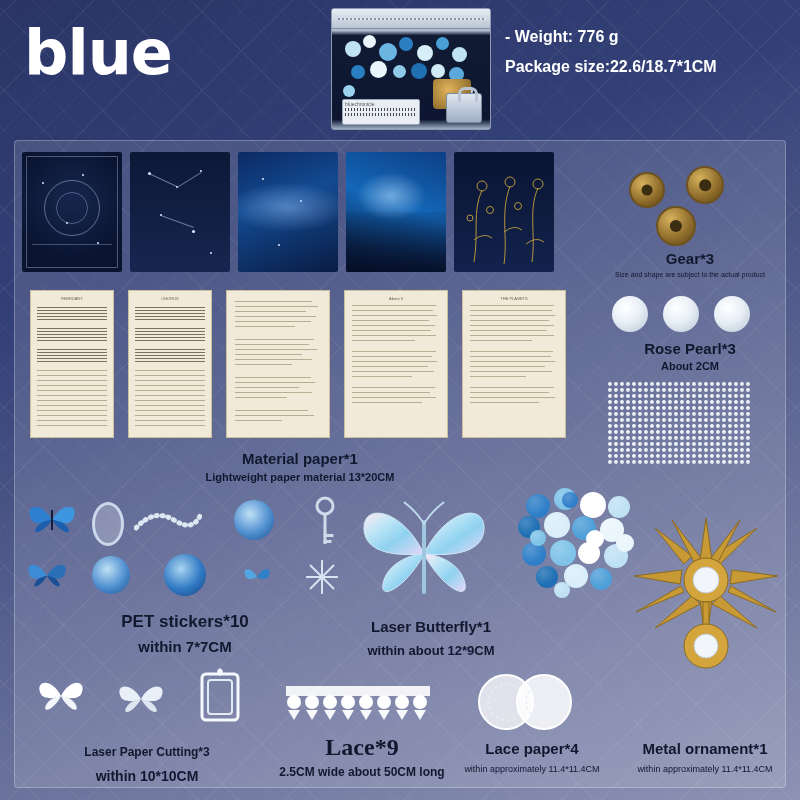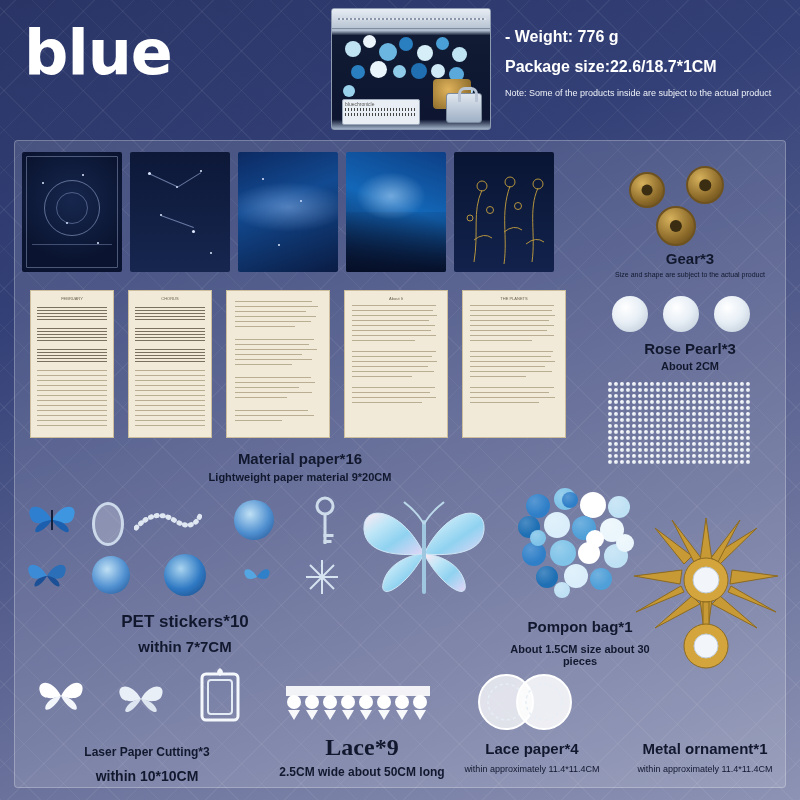--- a/index.html
+++ b/index.html
@@ -149,21 +149,20 @@
       </div>
       <div class="label">
         <span>bluechronicle</span>
         <div class="bars"></div><div class="bars"></div>
       </div>
       <div class="tag"></div>
     </div>
 
     <div class="weight">- Weight: 776 g</div>
     <div class="pkg">Package size:22.6/18.7*1CM</div>
-    <div class="note">Note: Some of the products inside are subject to the actual product</div>
   </div>
 
   <div class="panel"></div>
 
   <div class="card c-map" style="left:22px;top:152px;width:100px;height:120px;">
     <div class="stars">
       <div class="st" style="left:20px;top:30px;width:2px;height:2px"></div>
       <div class="st" style="left:60px;top:22px;width:2px;height:2px"></div>
       <div class="st" style="left:44px;top:70px;width:2px;height:2px"></div>
       <div class="st" style="left:75px;top:90px;width:2px;height:2px"></div>
@@ -358,22 +357,22 @@
         <div class="l" style="width:64%"></div>
       <div style="height:6px"></div>
       <div class="l" style="width:95%"></div>
         <div class="l" style="width:90%"></div>
         <div class="l" style="width:97%"></div>
       <div class="l" style="width:78%"></div>
     </div>
   </div>
 
   <div class="cap" style="left:200px;top:450px;width:200px;">
-    <span class="big">Material paper*16</span>
-    <span class="sub" style="display:block;margin-top:3px;">Lightweight paper material 9*20CM</span>
+    <span class="big">Material paper*1</span>
+    <span class="sub" style="display:block;margin-top:3px;">Lightweight paper material 13*20CM</span>
   </div>
 
   <div class="gear" style="left:629px;top:172px;width:36px;height:36px;"></div>
   <div class="gear" style="left:686px;top:166px;width:38px;height:38px;"></div>
   <div class="gear" style="left:656px;top:206px;width:40px;height:40px;"></div>
   <div class="cap" style="left:600px;top:250px;width:180px;">
     <span class="big">Gear*3</span>
     <span class="tiny" style="display:block;margin-top:3px;">Size and shape are subject to the actual product</span>
   </div>
 
@@ -783,20 +782,24 @@
       </linearGradient>
     </defs>
     <path d="M74 62 C52 16 12 10 14 38 C16 62 48 64 74 62 Z" fill="url(#holo)" stroke="#cfe6f5"></path>
     <path d="M74 62 C96 16 136 10 134 38 C132 62 100 64 74 62 Z" fill="url(#holo)" stroke="#cfe6f5"></path>
     <path d="M74 62 C56 96 26 112 34 88 C40 70 62 62 74 62 Z" fill="url(#holo)" stroke="#cfe6f5"></path>
     <path d="M74 62 C92 96 122 112 114 88 C108 70 86 62 74 62 Z" fill="url(#holo)" stroke="#cfe6f5"></path>
     <path d="M74 30 L74 100" stroke="#9fc8e0" stroke-width="4" stroke-linecap="round"></path>
     <path d="M74 32 C66 18 58 14 54 10" stroke="#bcd9ea" stroke-width="2" fill="none"></path>
     <path d="M74 32 C82 18 90 14 94 10" stroke="#bcd9ea" stroke-width="2" fill="none"></path>
   </svg>
+  <div class="cap" style="left:356px;top:618px;width:150px;">
+    <span class="big">Laser Butterfly*1</span>
+    <span class="sub" style="display:block;margin-top:7px;font-size:13px">within about 12*9CM</span>
+  </div>
 
   <div id="pomponcluster" style="position:absolute;left:516px;top:486px;width:120px;height:118px;">
       <div class="pom" style="left: 10px; top: 8px; width: 24px; height: 24px; background: radial-gradient(circle at 35% 30%, rgba(255, 255, 255, 0.2), transparent 60%), rgb(47, 127, 200);"></div>
       <div class="pom" style="left: 38px; top: 2px; width: 22px; height: 22px; background: radial-gradient(circle at 35% 30%, rgba(255, 255, 255, 0.2), transparent 60%), rgb(127, 195, 232);"></div>
       <div class="pom" style="left: 64px; top: 6px; width: 26px; height: 26px; background: radial-gradient(circle at 35% 30%, rgba(255, 255, 255, 0.2), transparent 60%), rgb(255, 255, 255);"></div>
       <div class="pom" style="left: 92px; top: 10px; width: 22px; height: 22px; background: radial-gradient(circle at 35% 30%, rgba(255, 255, 255, 0.2), transparent 60%), rgb(191, 225, 244);"></div>
       <div class="pom" style="left: 2px; top: 30px; width: 22px; height: 22px; background: radial-gradient(circle at 35% 30%, rgba(255, 255, 255, 0.2), transparent 60%), rgb(30, 111, 180);"></div>
       <div class="pom" style="left: 28px; top: 26px; width: 26px; height: 26px; background: radial-gradient(circle at 35% 30%, rgba(255, 255, 255, 0.2), transparent 60%), rgb(217, 238, 250);"></div>
       <div class="pom" style="left: 56px; top: 30px; width: 24px; height: 24px; background: radial-gradient(circle at 35% 30%, rgba(255, 255, 255, 0.2), transparent 60%), rgb(79, 159, 216);"></div>
       <div class="pom" style="left: 84px; top: 32px; width: 24px; height: 24px; background: radial-gradient(circle at 35% 30%, rgba(255, 255, 255, 0.2), transparent 60%), rgb(234, 246, 252);"></div>
@@ -806,24 +809,20 @@
       <div class="pom" style="left: 88px; top: 58px; width: 24px; height: 24px; background: radial-gradient(circle at 35% 30%, rgba(255, 255, 255, 0.2), transparent 60%), rgb(191, 225, 244);"></div>
       <div class="pom" style="left: 20px; top: 80px; width: 22px; height: 22px; background: radial-gradient(circle at 35% 30%, rgba(255, 255, 255, 0.2), transparent 60%), rgb(30, 111, 180);"></div>
       <div class="pom" style="left: 48px; top: 78px; width: 24px; height: 24px; background: radial-gradient(circle at 35% 30%, rgba(255, 255, 255, 0.2), transparent 60%), rgb(217, 238, 250);"></div>
       <div class="pom" style="left: 74px; top: 82px; width: 22px; height: 22px; background: radial-gradient(circle at 35% 30%, rgba(255, 255, 255, 0.2), transparent 60%), rgb(79, 159, 216);"></div>
       <div class="pom" style="left: 100px; top: 48px; width: 18px; height: 18px; background: radial-gradient(circle at 35% 30%, rgba(255, 255, 255, 0.2), transparent 60%), rgb(234, 246, 252);"></div>
       <div class="pom" style="left: 46px; top: 6px; width: 16px; height: 16px; background: radial-gradient(circle at 35% 30%, rgba(255, 255, 255, 0.2), transparent 60%), rgb(47, 127, 200);"></div>
       <div class="pom" style="left: 14px; top: 44px; width: 16px; height: 16px; background: radial-gradient(circle at 35% 30%, rgba(255, 255, 255, 0.2), transparent 60%), rgb(127, 195, 232);"></div>
       <div class="pom" style="left: 70px; top: 44px; width: 18px; height: 18px; background: radial-gradient(circle at 35% 30%, rgba(255, 255, 255, 0.2), transparent 60%), rgb(255, 255, 255);"></div>
       <div class="pom" style="left: 38px; top: 96px; width: 16px; height: 16px; background: radial-gradient(circle at 35% 30%, rgba(255, 255, 255, 0.2), transparent 60%), rgb(191, 225, 244);"></div>
     </div>
-  <div class="cap" style="left:500px;top:618px;width:160px;">
-    <span class="big">Pompon bag*1</span>
-    <span class="sub" style="display:block;margin-top:7px;font-size:11px">About 1.5CM size about 30 pieces</span>
-  </div>
 
   <svg style="position:absolute;left:632px;top:516px" width="148" height="180" viewBox="0 0 148 180">
     <g fill="#c79a36" stroke="#8d6a1f" stroke-width="1">
       <g id="rays">
         <polygon points="74,2 81,52 67,52"></polygon>
         <polygon points="146,60 98,68 100,54"></polygon>
         <polygon points="74,128 67,76 81,76"></polygon>
         <polygon points="2,60 50,54 48,68"></polygon>
         <polygon points="125,12 88,48 80,40"></polygon>
         <polygon points="125,112 88,80 80,88"></polygon>

